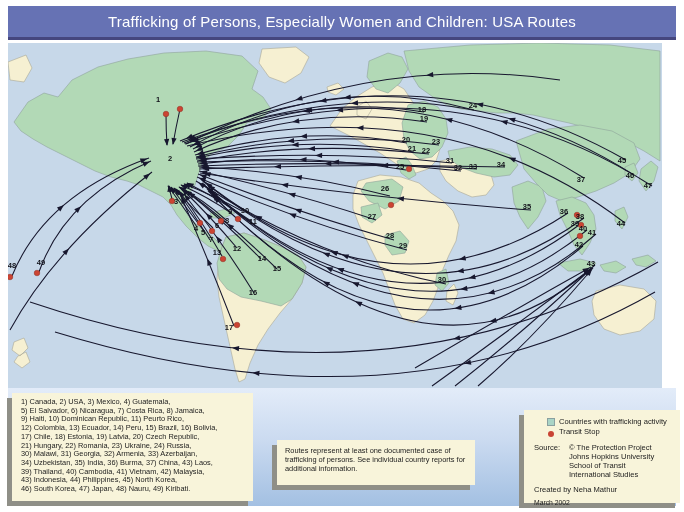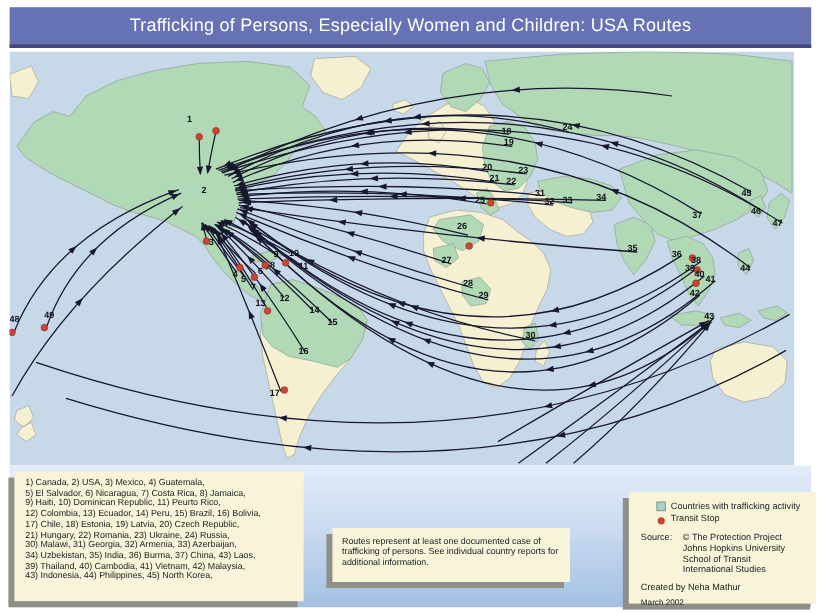--- a/index.html
+++ b/index.html
@@ -328,20 +328,21 @@
       <div>1) Canada, 2) USA, 3) Mexico, 4) Guatemala,</div>
       <div>5) El Salvador, 6) Nicaragua, 7) Costa Rica, 8) Jamaica,</div>
       <div>9) Haiti, 10) Dominican Republic, 11) Peurto Rico,</div>
       <div>12) Colombia, 13) Ecuador, 14) Peru, 15) Brazil, 16) Bolivia,</div>
       <div>17) Chile, 18) Estonia, 19) Latvia, 20) Czech Republic,</div>
       <div>21) Hungary, 22) Romania, 23) Ukraine, 24) Russia,</div>
       <div>30) Malawi, 31) Georgia, 32) Armenia, 33) Azerbaijan,</div>
       <div>34) Uzbekistan, 35) India, 36) Burma, 37) China, 43) Laos,</div>
       <div>39) Thailand, 40) Cambodia, 41) Vietnam, 42) Malaysia,</div>
       <div>43) Indonesia, 44) Philippines, 45) North Korea,</div>
+      <div>46) South Korea, 47) Japan, 48) Nauru, 49) Kiribati.</div>
     </div>
 
   <div class="info-box note-box">
     <span>Routes represent  at least one documented case of trafficking of persons. See individual country reports for additional information.</span>
   </div>
 
   <div class="info-box legend-box">
     <div class="legend-row">
       <span class="swatch"></span>
       <span>Countries with trafficking activity</span>

